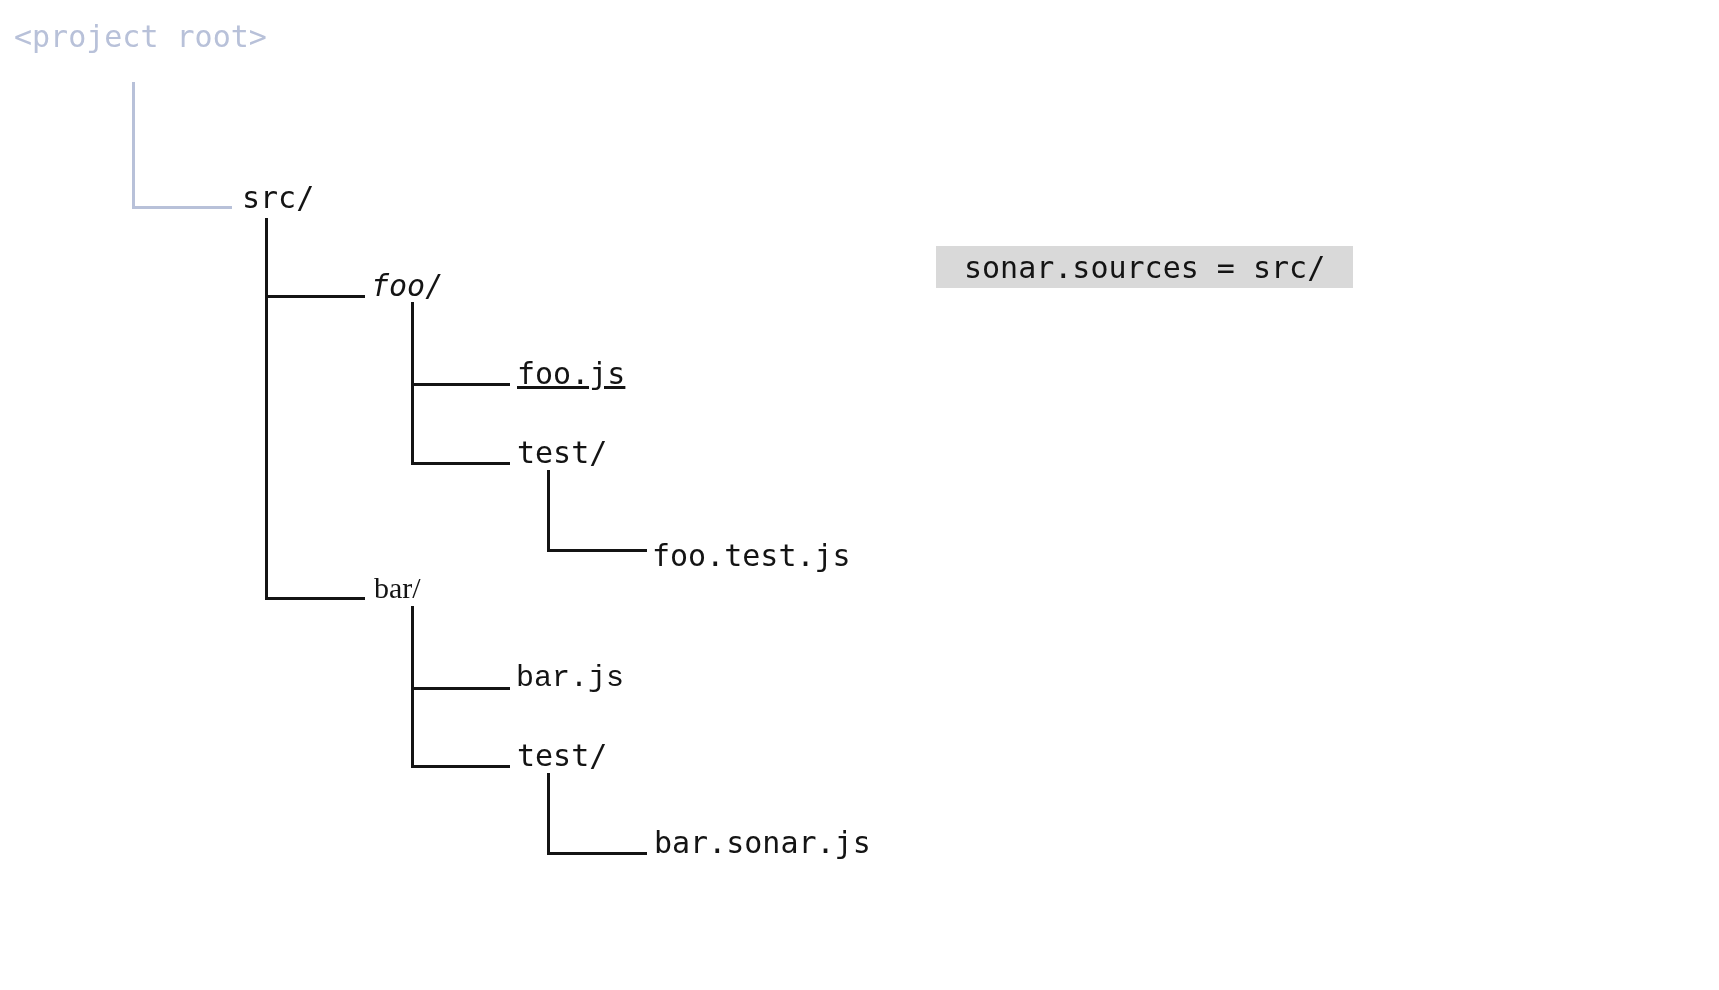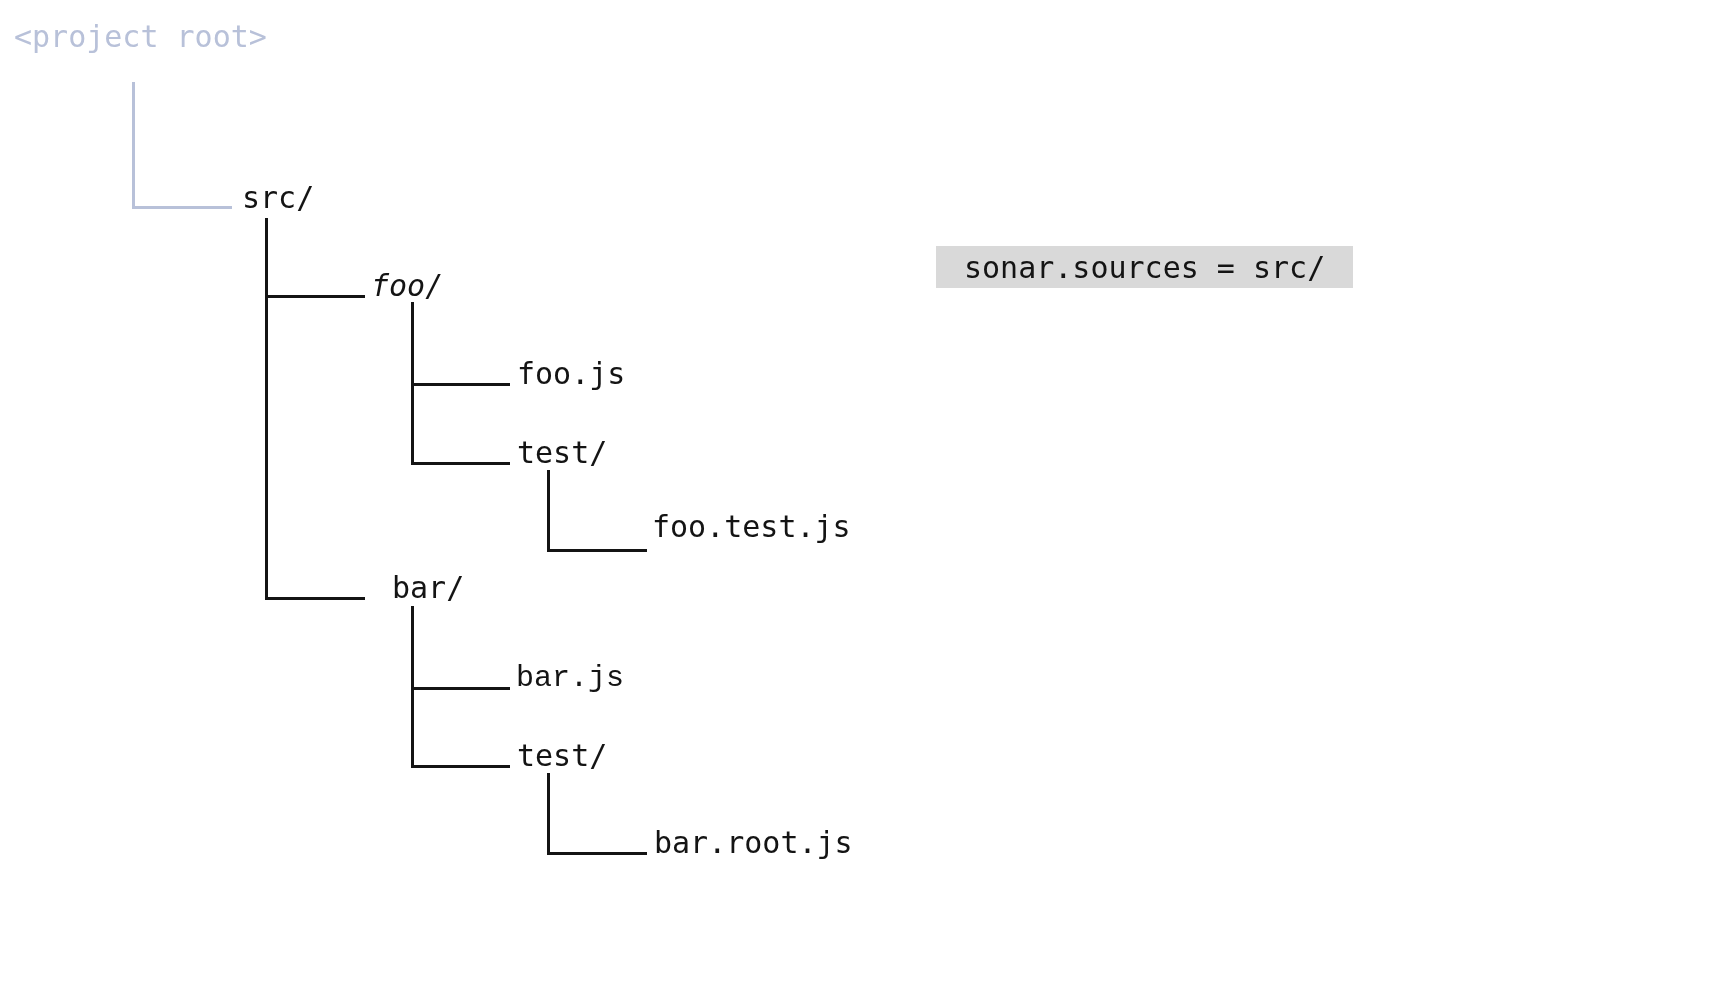--- a/index.html
+++ b/index.html
@@ -56,38 +56,38 @@
   <div class="edge muted" style="left:132px; top:206px; width:100px; height:3px;"></div>
 
   <div class="label" style="left:242px; top:181px;text-align:right;">src/</div>
   <div class="edge" style="left:265px; top:218px; width:3px; height:382px;"></div>
 
   <div class="edge" style="left:265px; top:295px; width:100px; height:3px;"></div>
   <div class="label" style="left:371px; top:269px;font-style:italic;">foo/</div>
   <div class="edge" style="left:411px; top:302px; width:3px; height:163px;"></div>
 
   <div class="edge" style="left:411px; top:383px; width:99px; height:3px;"></div>
-  <div class="label" style="left:517px; top:357px;">foo.js</div>
+  <div class="label" style="left:517px; top:357px;text-decoration:underline;">foo.js</div>
 
   <div class="edge" style="left:411px; top:462px; width:99px; height:3px;"></div>
   <div class="label" style="left:517px; top:436px;">test/</div>
   <div class="edge" style="left:547px; top:470px; width:3px; height:82px;"></div>
 
   <div class="edge" style="left:547px; top:549px; width:100px; height:3px;"></div>
-  <div class="label" style="left:652px; top:510px;">foo.test.js</div>
+  <div class="label" style="left:652px; top:539px;">foo.test.js</div>
 
   <div class="edge" style="left:265px; top:597px; width:100px; height:3px;"></div>
-  <div class="label" style="left:392px; top:571px;">bar/</div>
+  <div class="label" style="left:374px; top:571px;font-family:Liberation Serif, serif;">bar/</div>
   <div class="edge" style="left:411px; top:606px; width:3px; height:162px;"></div>
 
   <div class="edge" style="left:411px; top:687px; width:99px; height:3px;"></div>
   <div class="label" style="left:516px; top:661px;font-family:Liberation Mono, monospace;">bar.js</div>
 
   <div class="edge" style="left:411px; top:765px; width:99px; height:3px;"></div>
   <div class="label" style="left:517px; top:739px;">test/</div>
   <div class="edge" style="left:547px; top:773px; width:3px; height:82px;"></div>
 
   <div class="edge" style="left:547px; top:852px; width:100px; height:3px;"></div>
-  <div class="label" style="left:654px; top:826px;">bar.root.js</div>
+  <div class="label" style="left:654px; top:826px;">bar.sonar.js</div>
 
   <div class="annotation">sonar.sources = src/</div>
 
 </div>
 
 </body></html>

